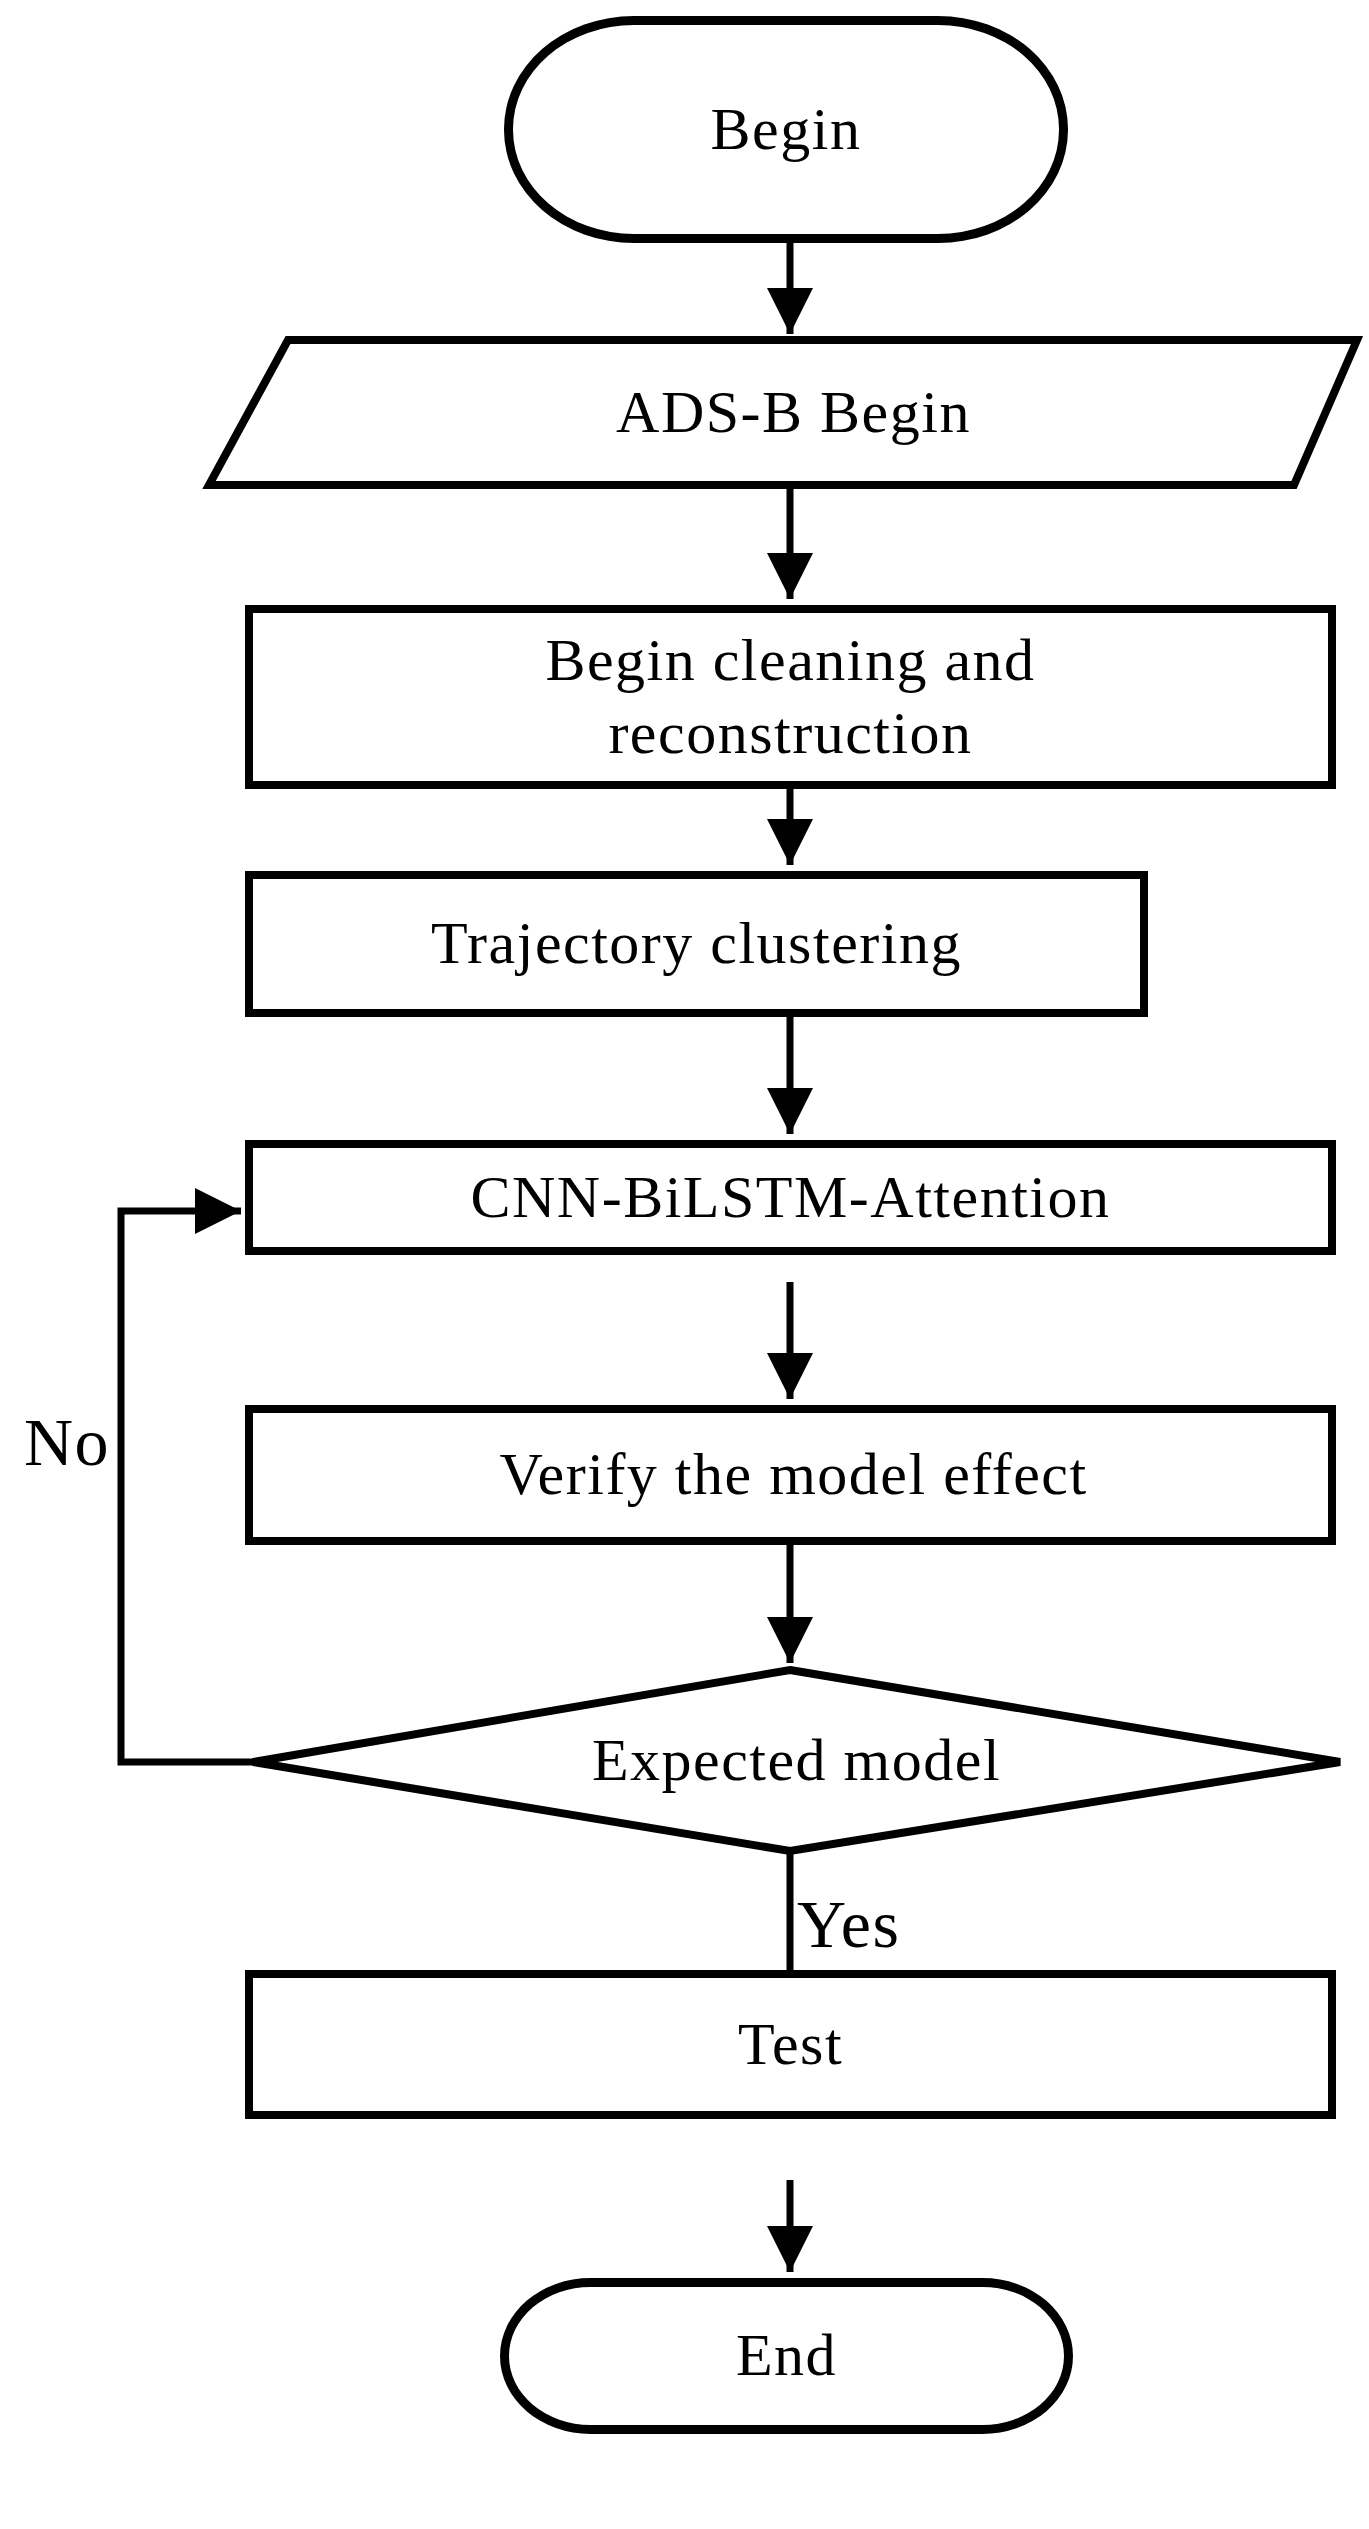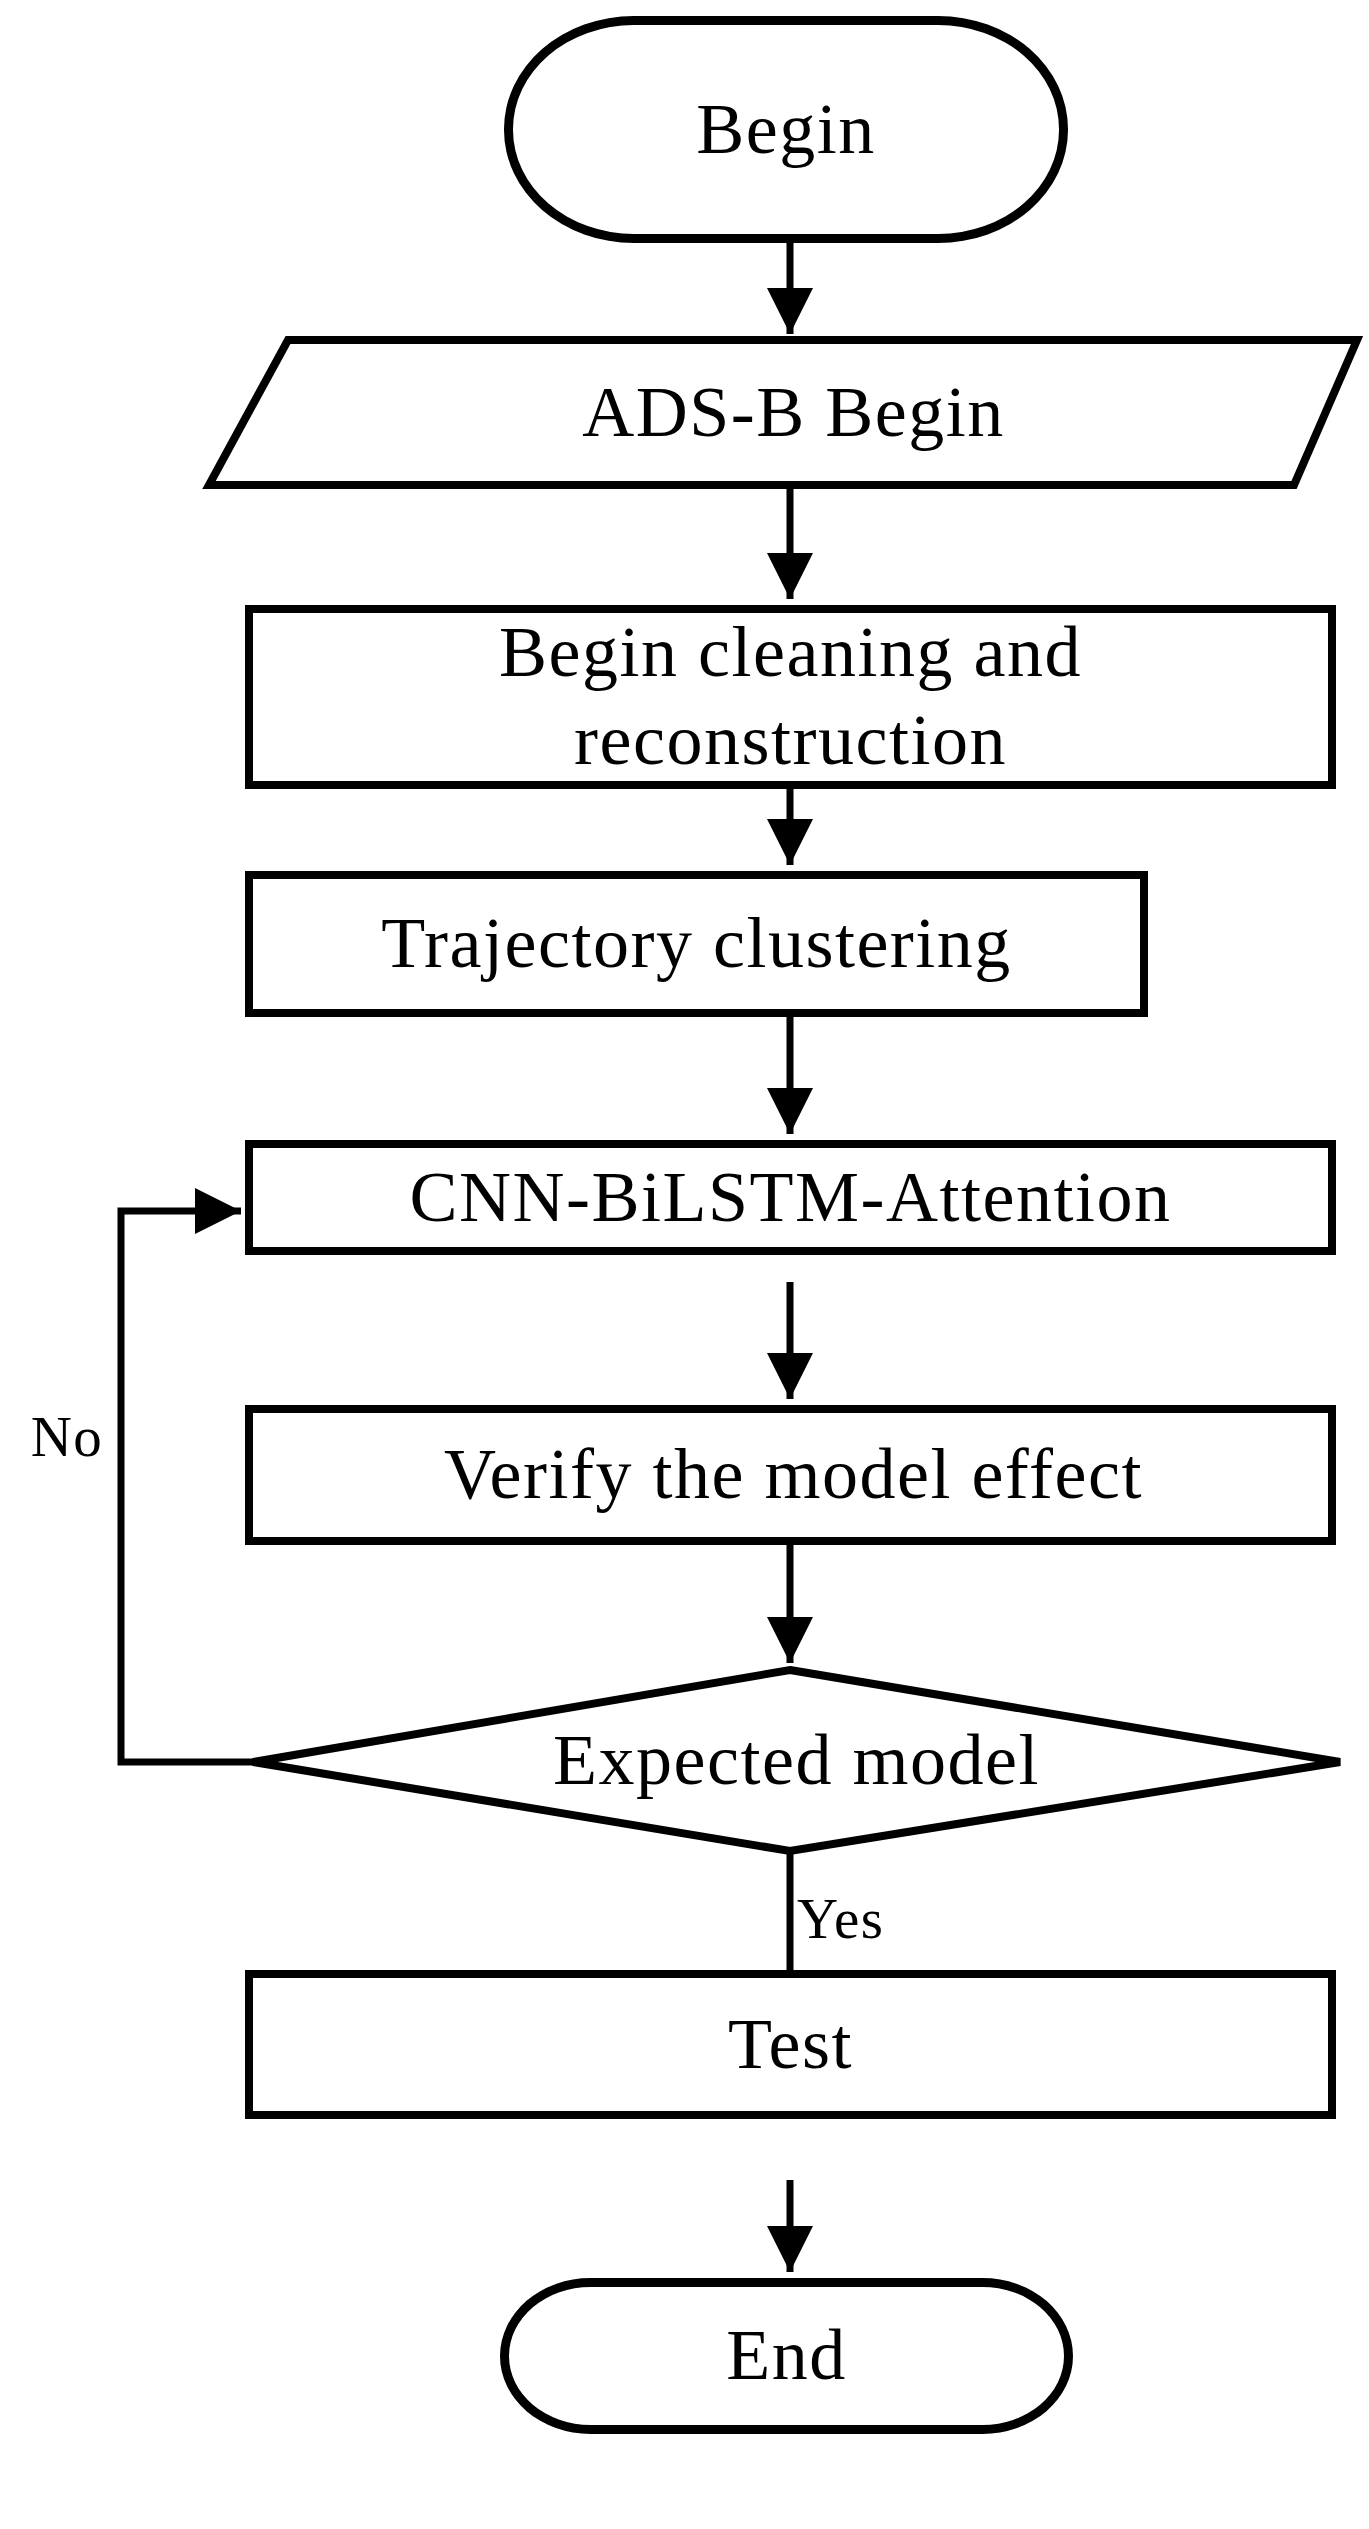--- a/index.html
+++ b/index.html
@@ -23,39 +23,39 @@
     width: 1369px;
     height: 2529px;
   }
   .node {
     position: absolute;
     display: flex;
     align-items: center;
     justify-content: center;
     text-align: center;
     box-sizing: border-box;
-    font-size: 72px;
+    font-size: 60px;
     letter-spacing: 1.5px;
     line-height: 1.22;
     background: #ffffff;
   }
   .process {
     border: 8px solid #000000;
   }
   .stadium {
     border: 9px solid #000000;
   }
   .shape-overlay {
     background: transparent; 
   }
   .edge-label {
     position: absolute;
     display: flex;
-    align-items: flex-start;
-    font-size: 57px;
+    align-items: flex-end;
+    font-size: 68px;
     letter-spacing: 1.5px;
     background: transparent;
   }
   .wrap-narrow {
     display: inline-block;
     max-width: 660px;
   }
 </style>
 </head>
 <body>

